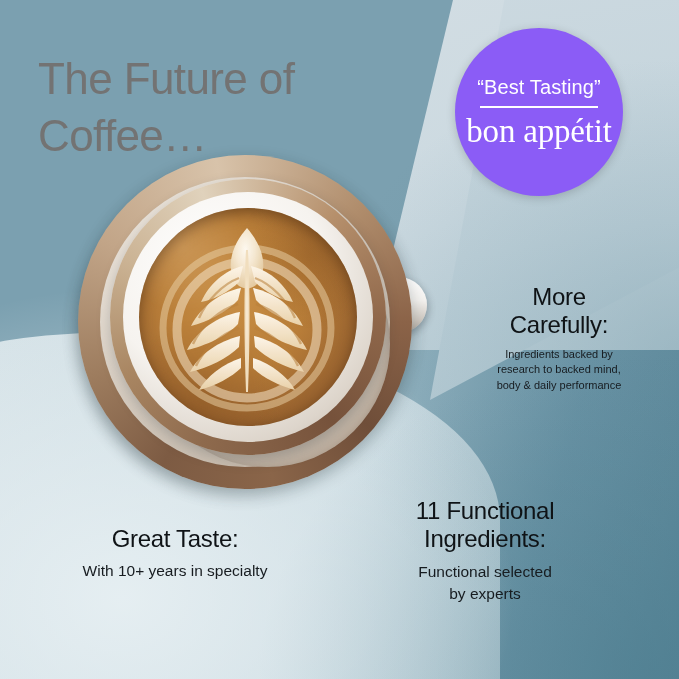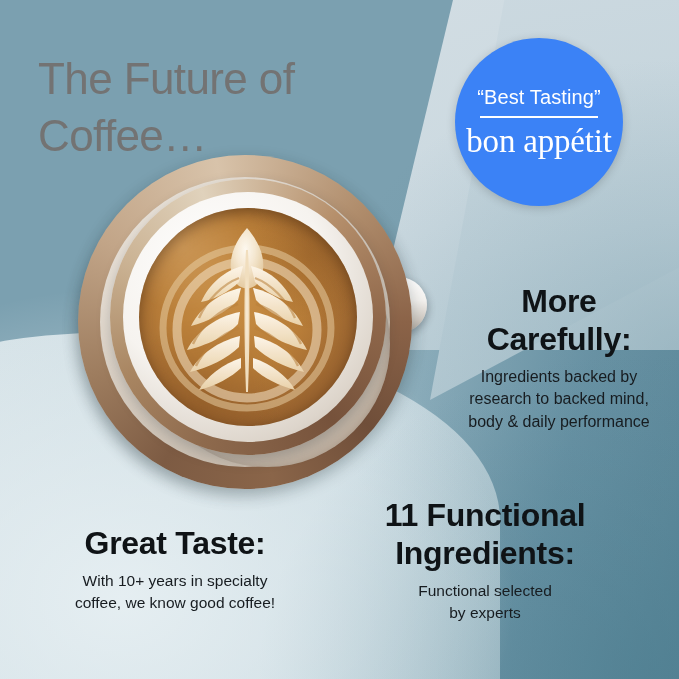--- a/index.html
+++ b/index.html
@@ -79,25 +79,25 @@
     font-weight: 400;
     letter-spacing: -0.6px;
     color: #737373;
   }
   .headline .l2 { display: block; }
 
   
   .badge {
     position: absolute;
     left: 455px;
-    top: 38px;
+    top: 28px;
     width: 168px;
     height: 168px;
     border-radius: 50%;
-    background: #3b82f6;
+    background: #8b5cf6;
     display: flex;
     flex-direction: column;
     align-items: center;
     justify-content: center;
     box-shadow: 0 2px 10px rgba(0,0,0,0.18);
   }
   .badge-top {
     color: #ffffff;
     font-size: 20px;
     font-weight: 500;
@@ -222,35 +222,35 @@
     background:
       radial-gradient(circle at 20% 18%, rgba(255,225,180,0.22) 0%, rgba(255,225,180,0) 26%),
       radial-gradient(circle at 78% 22%, rgba(120,70,25,0.30) 0%, rgba(120,70,25,0) 30%),
       radial-gradient(circle at 30% 86%, rgba(120,70,25,0.28) 0%, rgba(120,70,25,0) 32%);
   }
   .latte-art { position: absolute; inset: 0; }
 
   
   .feature { position: absolute; text-align: center; }
   .feature-title {
-    font-size: 32px;
+    font-size: 24px;
     line-height: 1.18;
-    font-weight: 700;
+    font-weight: 400;
     letter-spacing: -0.3px;
     color: #0f1316;
     margin: 0;
   }
   .feature-body {
     font-size: 15.5px;
     line-height: 1.42;
     color: #171c20;
     margin: 7px 0 0 0;
   }
   #feature-benefits { left: 446px; top: 283px; width: 226px; }
-  #feature-benefits .feature-body { font-size: 16px; }
+  #feature-benefits .feature-body { font-size: 11px; }
   #feature-taste { left: 44px; top: 525px; width: 262px; }
   #feature-ingredients { left: 356px; top: 497px; width: 258px; }
 </style>
 </head>
 <body>
 
 <div id="canvas">
 
   <div class="bg-base"></div>
   <div class="bg-top-left-curve"></div>
@@ -341,21 +341,20 @@
       <span>body &amp; daily performance</span>
     </p>
   </div>
 
   <div class="feature" id="feature-taste">
     <p class="feature-title">
       <span>Great Taste:</span>
     </p>
     <p class="feature-body">
       <span>With 10+ years in specialty</span><br>
-      <span>coffee, we know good coffee!</span>
     </p>
   </div>
 
   <div class="feature" id="feature-ingredients">
     <p class="feature-title">
       <span>11 Functional</span><br>
       <span>Ingredients:</span>
     </p>
     <p class="feature-body">
       <span>Functional selected</span><br>

